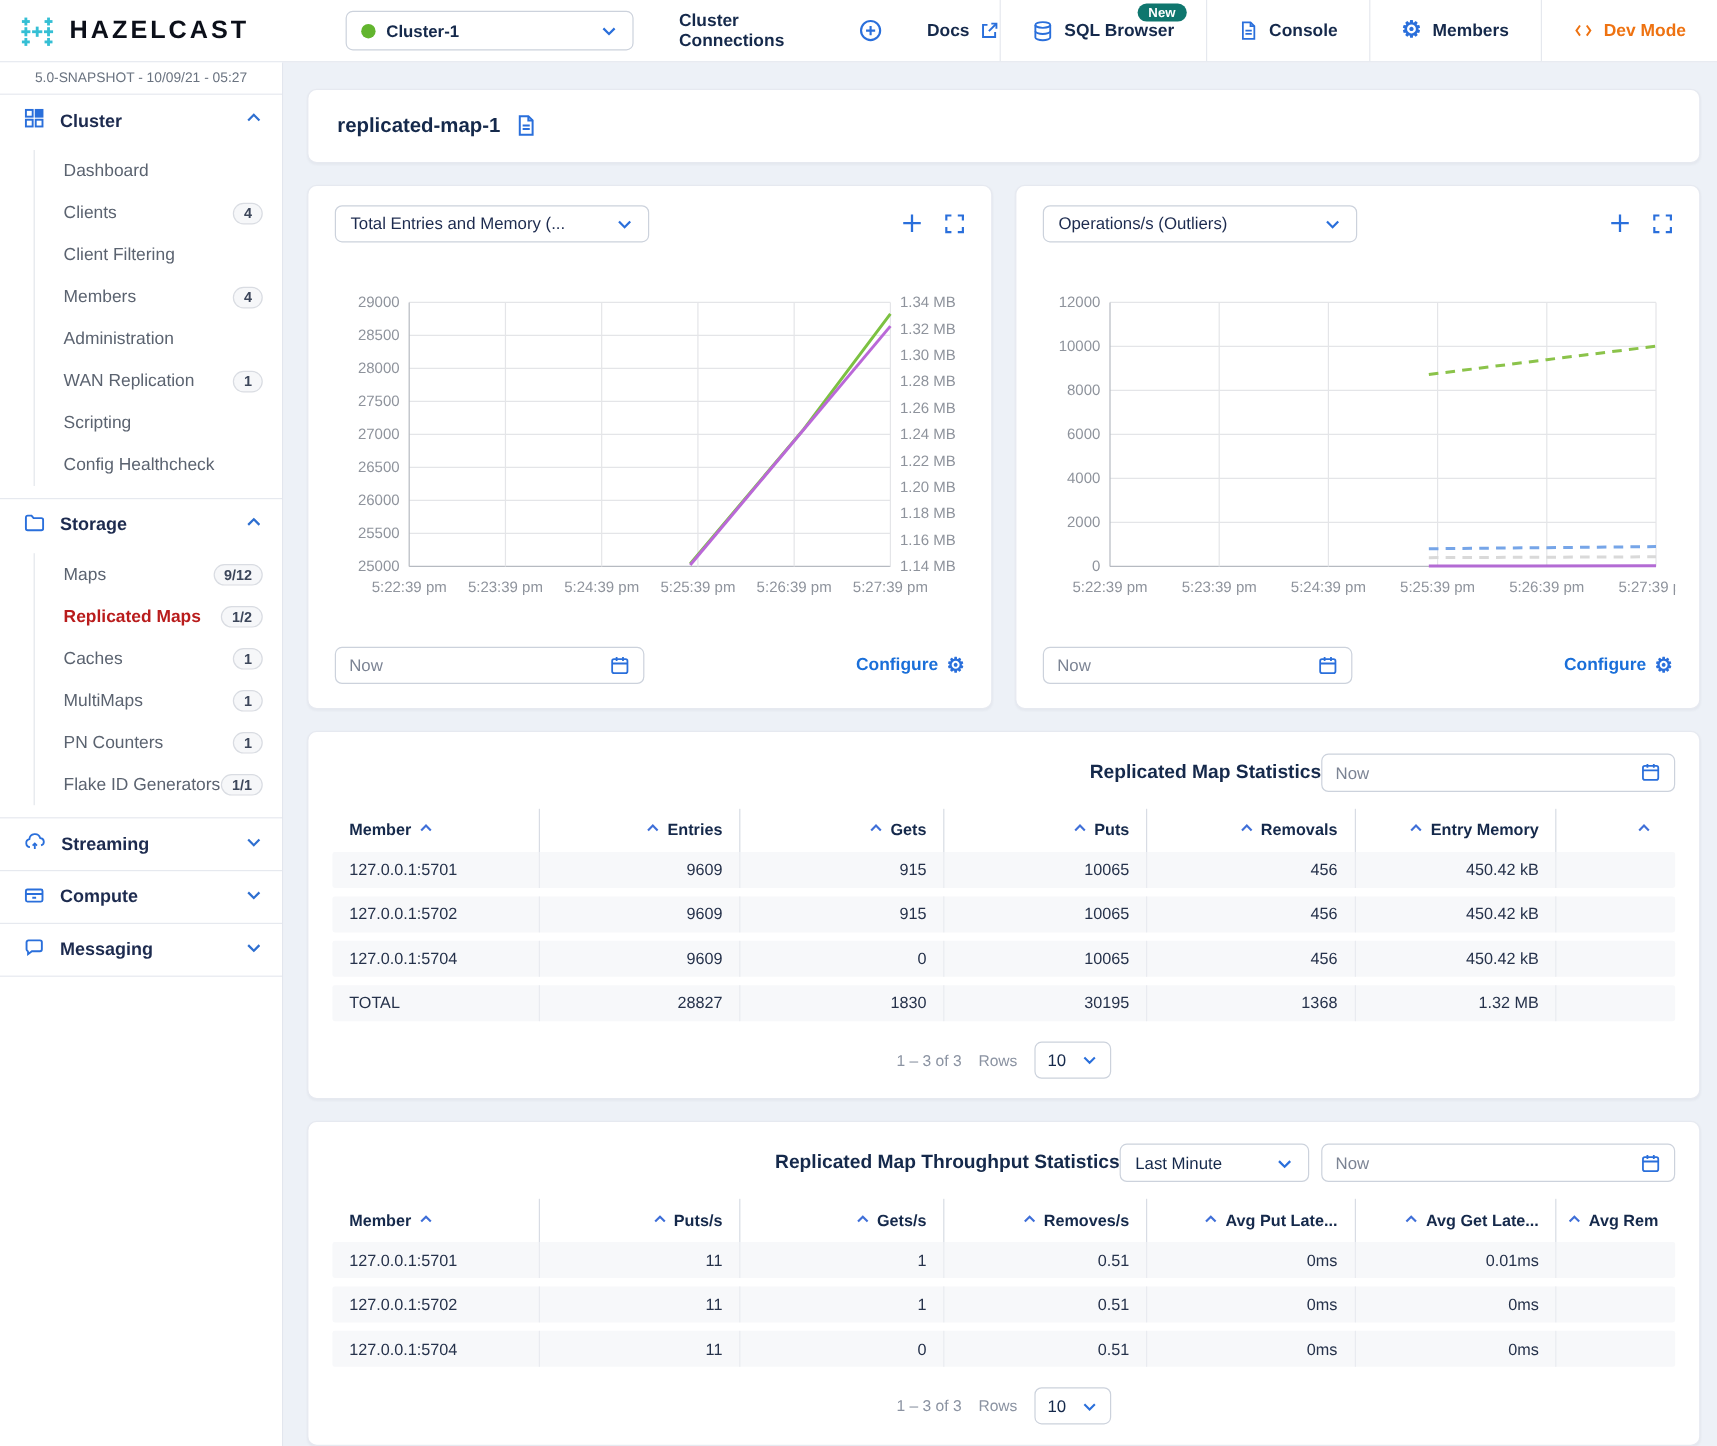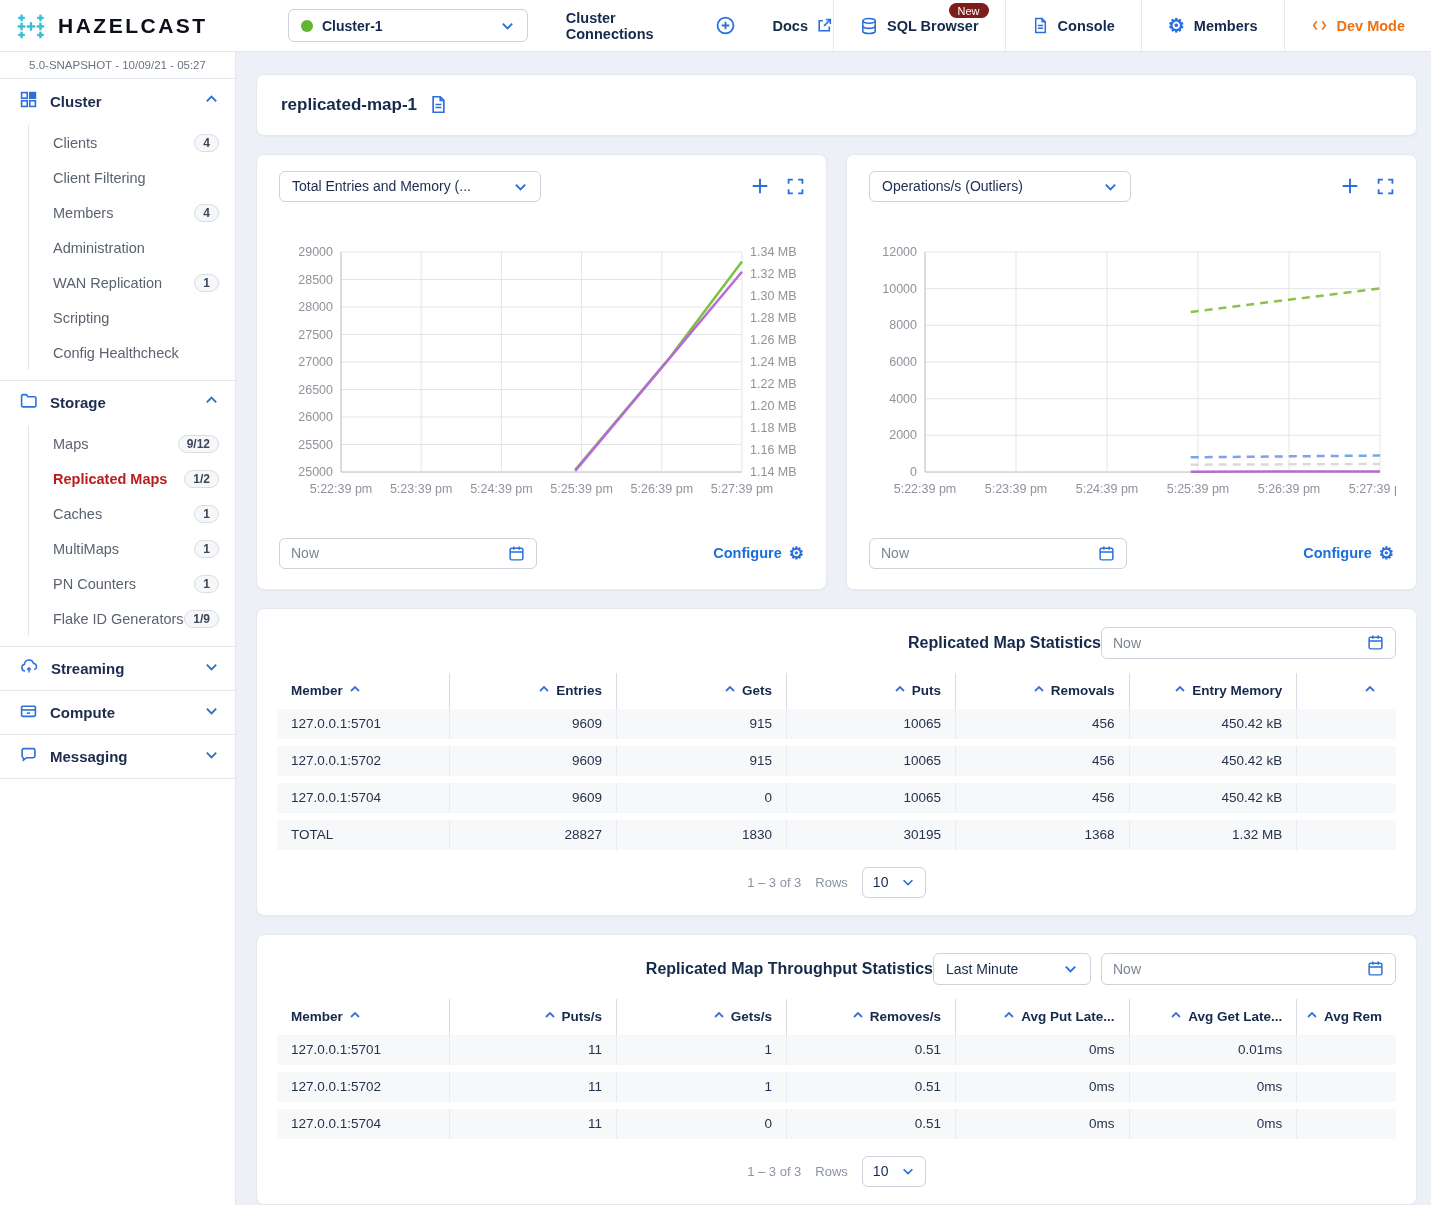--- a/index.html
+++ b/index.html
@@ -12,22 +12,22 @@
   .logo { width:236px; display:flex; align-items:center; gap:10px; padding-left:14px; }
   .logo-text { font-size:21px; font-weight:700; letter-spacing:2.5px; color:#0b0f19; }
   .cluster-dd { margin-left:52px; width:240px; height:33px; border:1px solid #ccd2dc; border-radius:6px;
     display:flex; align-items:center; gap:9px; padding:0 12px; background:#fff; cursor:pointer; }
   .cluster-dd .dot { width:12px; height:12px; border-radius:50%; background:#62b52e; }
   .cluster-dd .val { flex:1; font-size:14px; font-weight:600; }
   .tb-link { display:flex; align-items:center; gap:8px; font-size:14.5px; font-weight:600; margin-left:38px; cursor:pointer; }
   .tb-right { display:flex; align-items:stretch; }
   .tb-action { border-left:1px solid #e5e8ee; padding:0 26px; display:flex; align-items:center; gap:9px;
     font-size:14.5px; font-weight:600; position:relative; cursor:pointer; white-space:nowrap; }
-  .new-badge { position:absolute; top:3px; right:16px; background:#7f1d1d; color:#fff; font-size:11px;
-    font-weight:400; padding:1.5px 9px; border-radius:9px; }
+  .new-badge { position:absolute; top:3px; right:16px; background:#0f766e; color:#fff; font-size:11px;
+    font-weight:700; padding:1.5px 9px; border-radius:9px; }
   .devmode { color:#ee7211; }
   .blue-ic { color:#2a6fdb; }
   .gear-glyph { font-size:19px; color:#2a6fdb; line-height:1; }
 
   
   .shell { display:flex; height:1153px; }
   .sidebar { width:236px; background:#fff; border-right:1px solid #e2e6ee; flex-shrink:0; }
   .version { height:27px; display:flex; align-items:center; justify-content:center; font-size:11.5px;
     color:#6a7380; border-bottom:1px solid #e6e9ef; }
   .sb-section { height:44px; display:flex; align-items:center; gap:13px; padding:0 16px 0 20px;
@@ -185,20 +185,23 @@
               <rect x="1.5" y="9.2" width="5.3" height="5.3"></rect>
               <rect x="9.2" y="9.2" width="5.3" height="5.3"></rect>
             </svg></span>
           <span class="sb-sec-label">Cluster</span>
           <span class="ic"><svg width="15" height="15" viewBox="0 0 16 16" fill="none" stroke="#2e6fd0" stroke-width="2">
               <path d="M3 10l5-5 5 5"></path>
             </svg></span>
         </div>
         <div class="sb-items">
           <div class="sb-item">
+            <span class="lbl">Dashboard</span>
+          </div>
+          <div class="sb-item">
             <span class="lbl">Clients</span>
             <span class="pill">4</span>
           </div>
           <div class="sb-item">
             <span class="lbl">Client Filtering</span>
           </div>
           <div class="sb-item">
             <span class="lbl">Members</span>
             <span class="pill">4</span>
           </div>
@@ -241,21 +244,21 @@
           <div class="sb-item">
             <span class="lbl">MultiMaps</span>
             <span class="pill">1</span>
           </div>
           <div class="sb-item">
             <span class="lbl">PN Counters</span>
             <span class="pill">1</span>
           </div>
           <div class="sb-item">
             <span class="lbl">Flake ID Generators</span>
-            <span class="pill">1/9</span>
+            <span class="pill">1/1</span>
           </div>
         </div>
         <div class="sb-section">
           <span class="ic"><svg width="18" height="17" viewBox="0 0 18 16" fill="none" stroke="#2a6fdb" stroke-width="1.5">
               <path d="M5 12.5a3.4 3.4 0 01-.5-6.7 4.6 4.6 0 019-.9 3.1 3.1 0 01.7 6.1"></path>
               <path d="M9 14V9.5"></path>
               <path d="M7.2 11.2L9 9.4l1.8 1.8"></path>
             </svg></span>
           <span class="sb-sec-label">Streaming</span>
           <span class="ic"><svg width="15" height="15" viewBox="0 0 16 16" fill="none" stroke="#2e6fd0" stroke-width="2">

